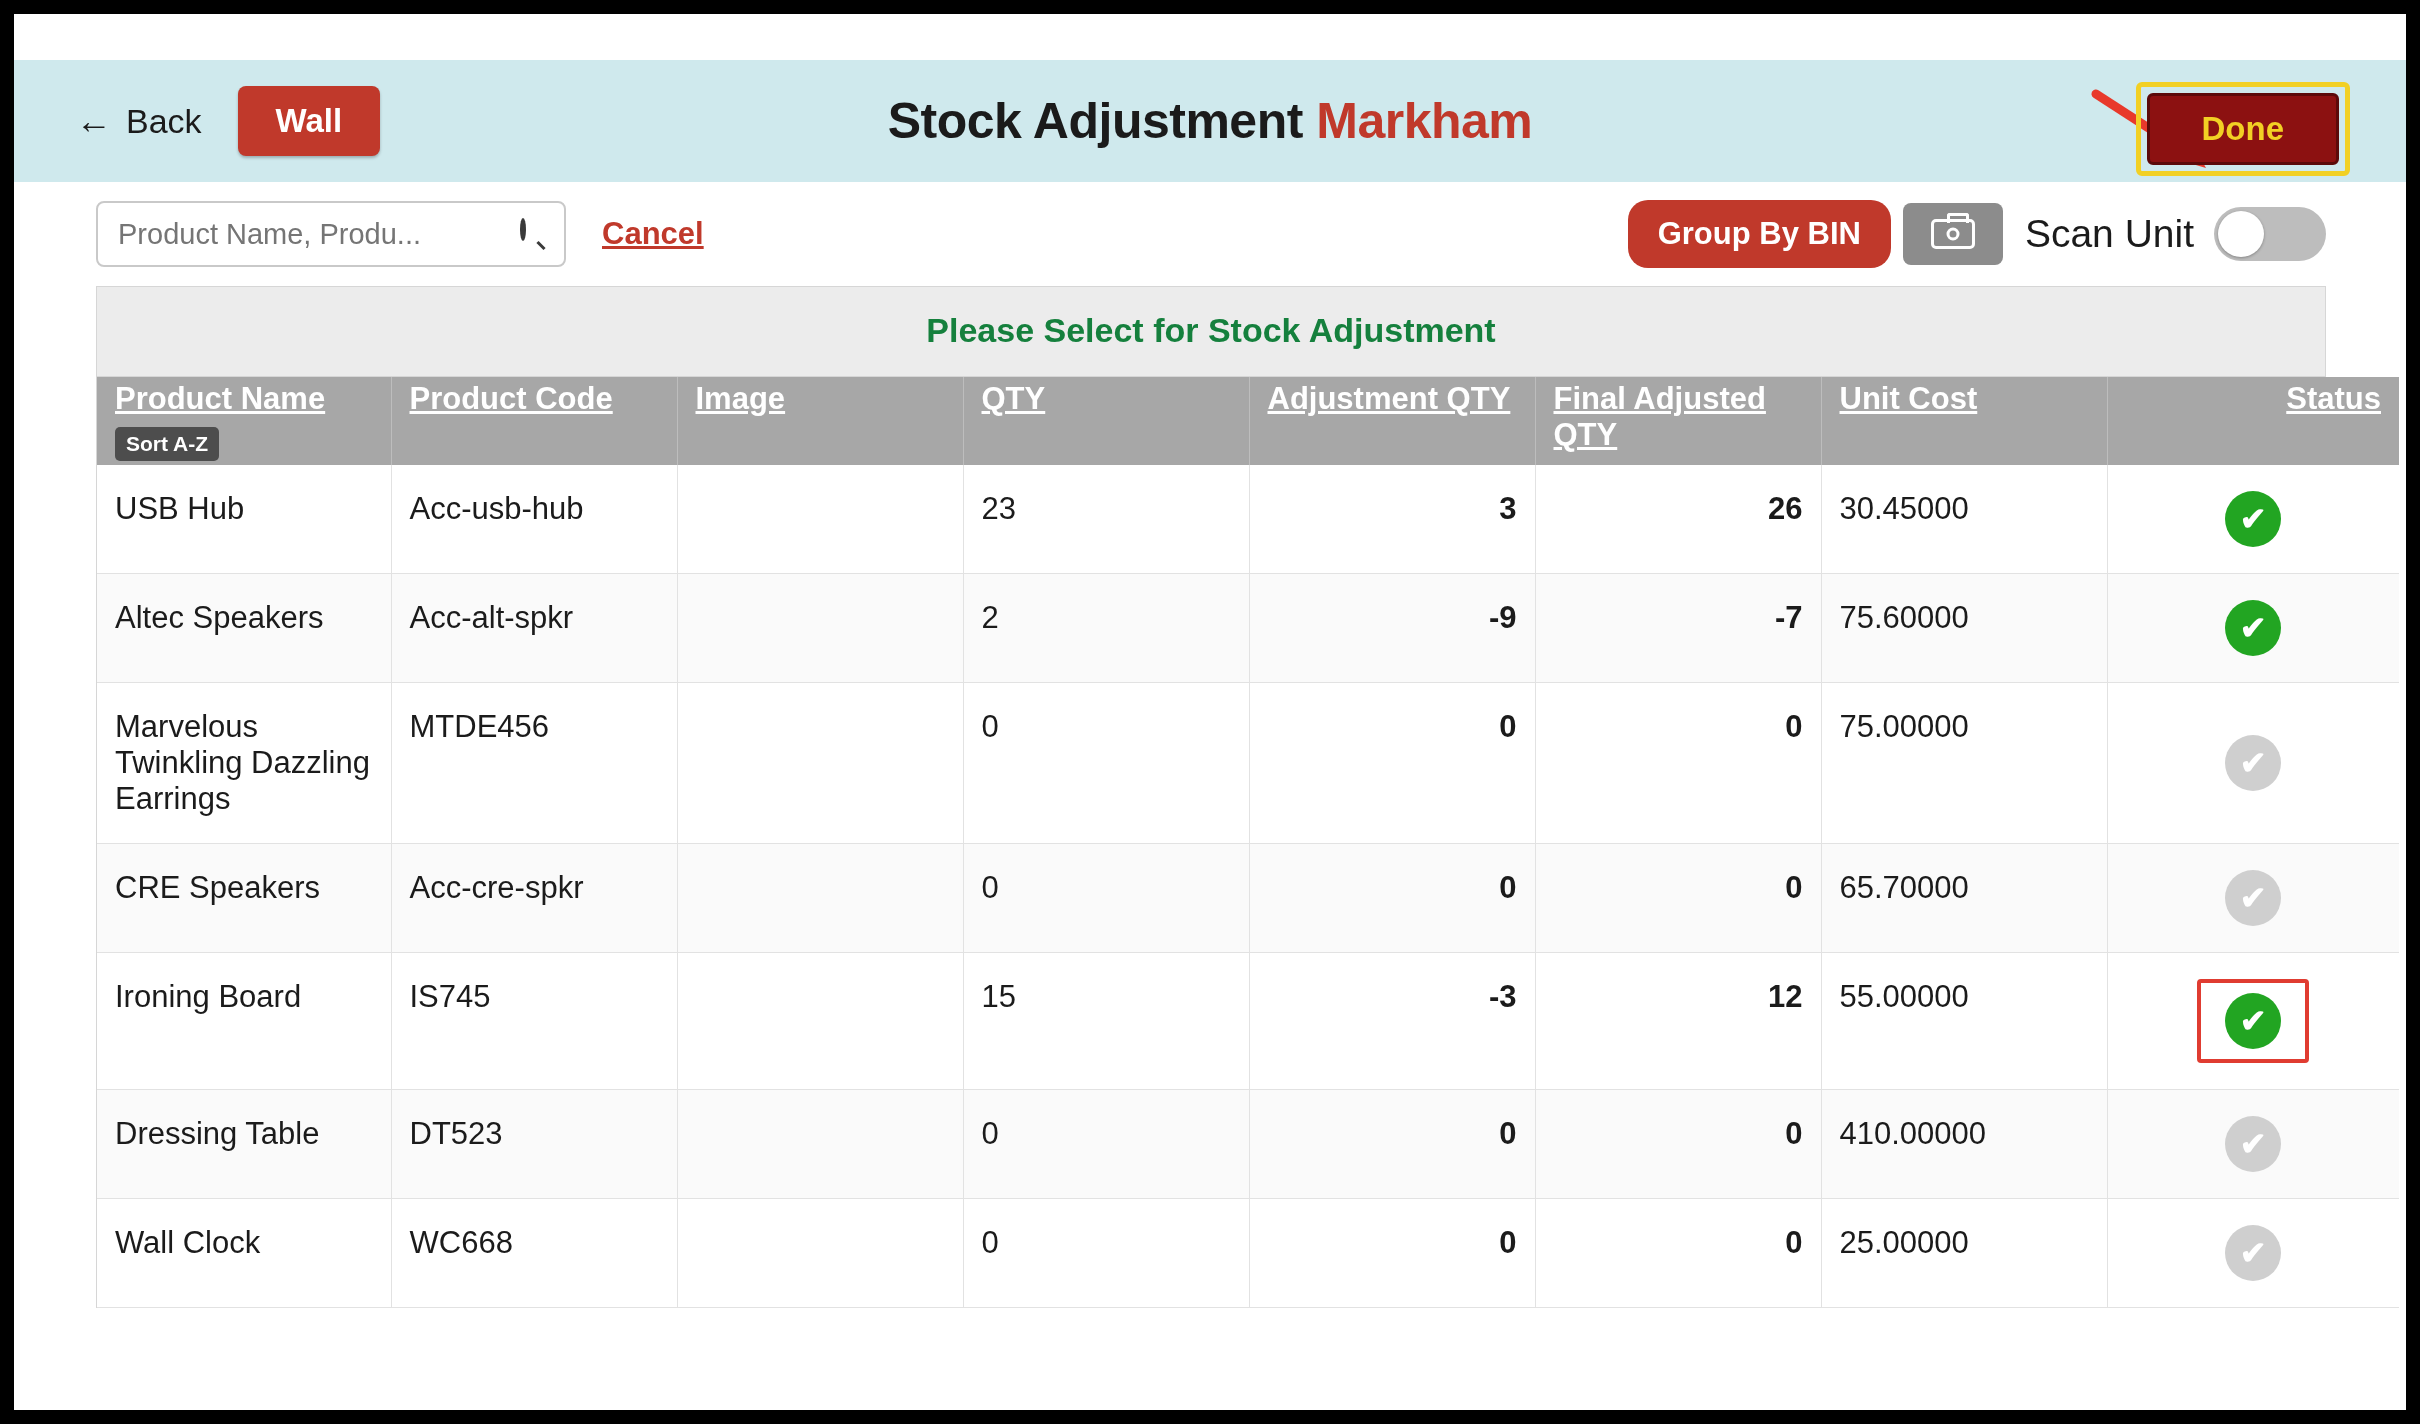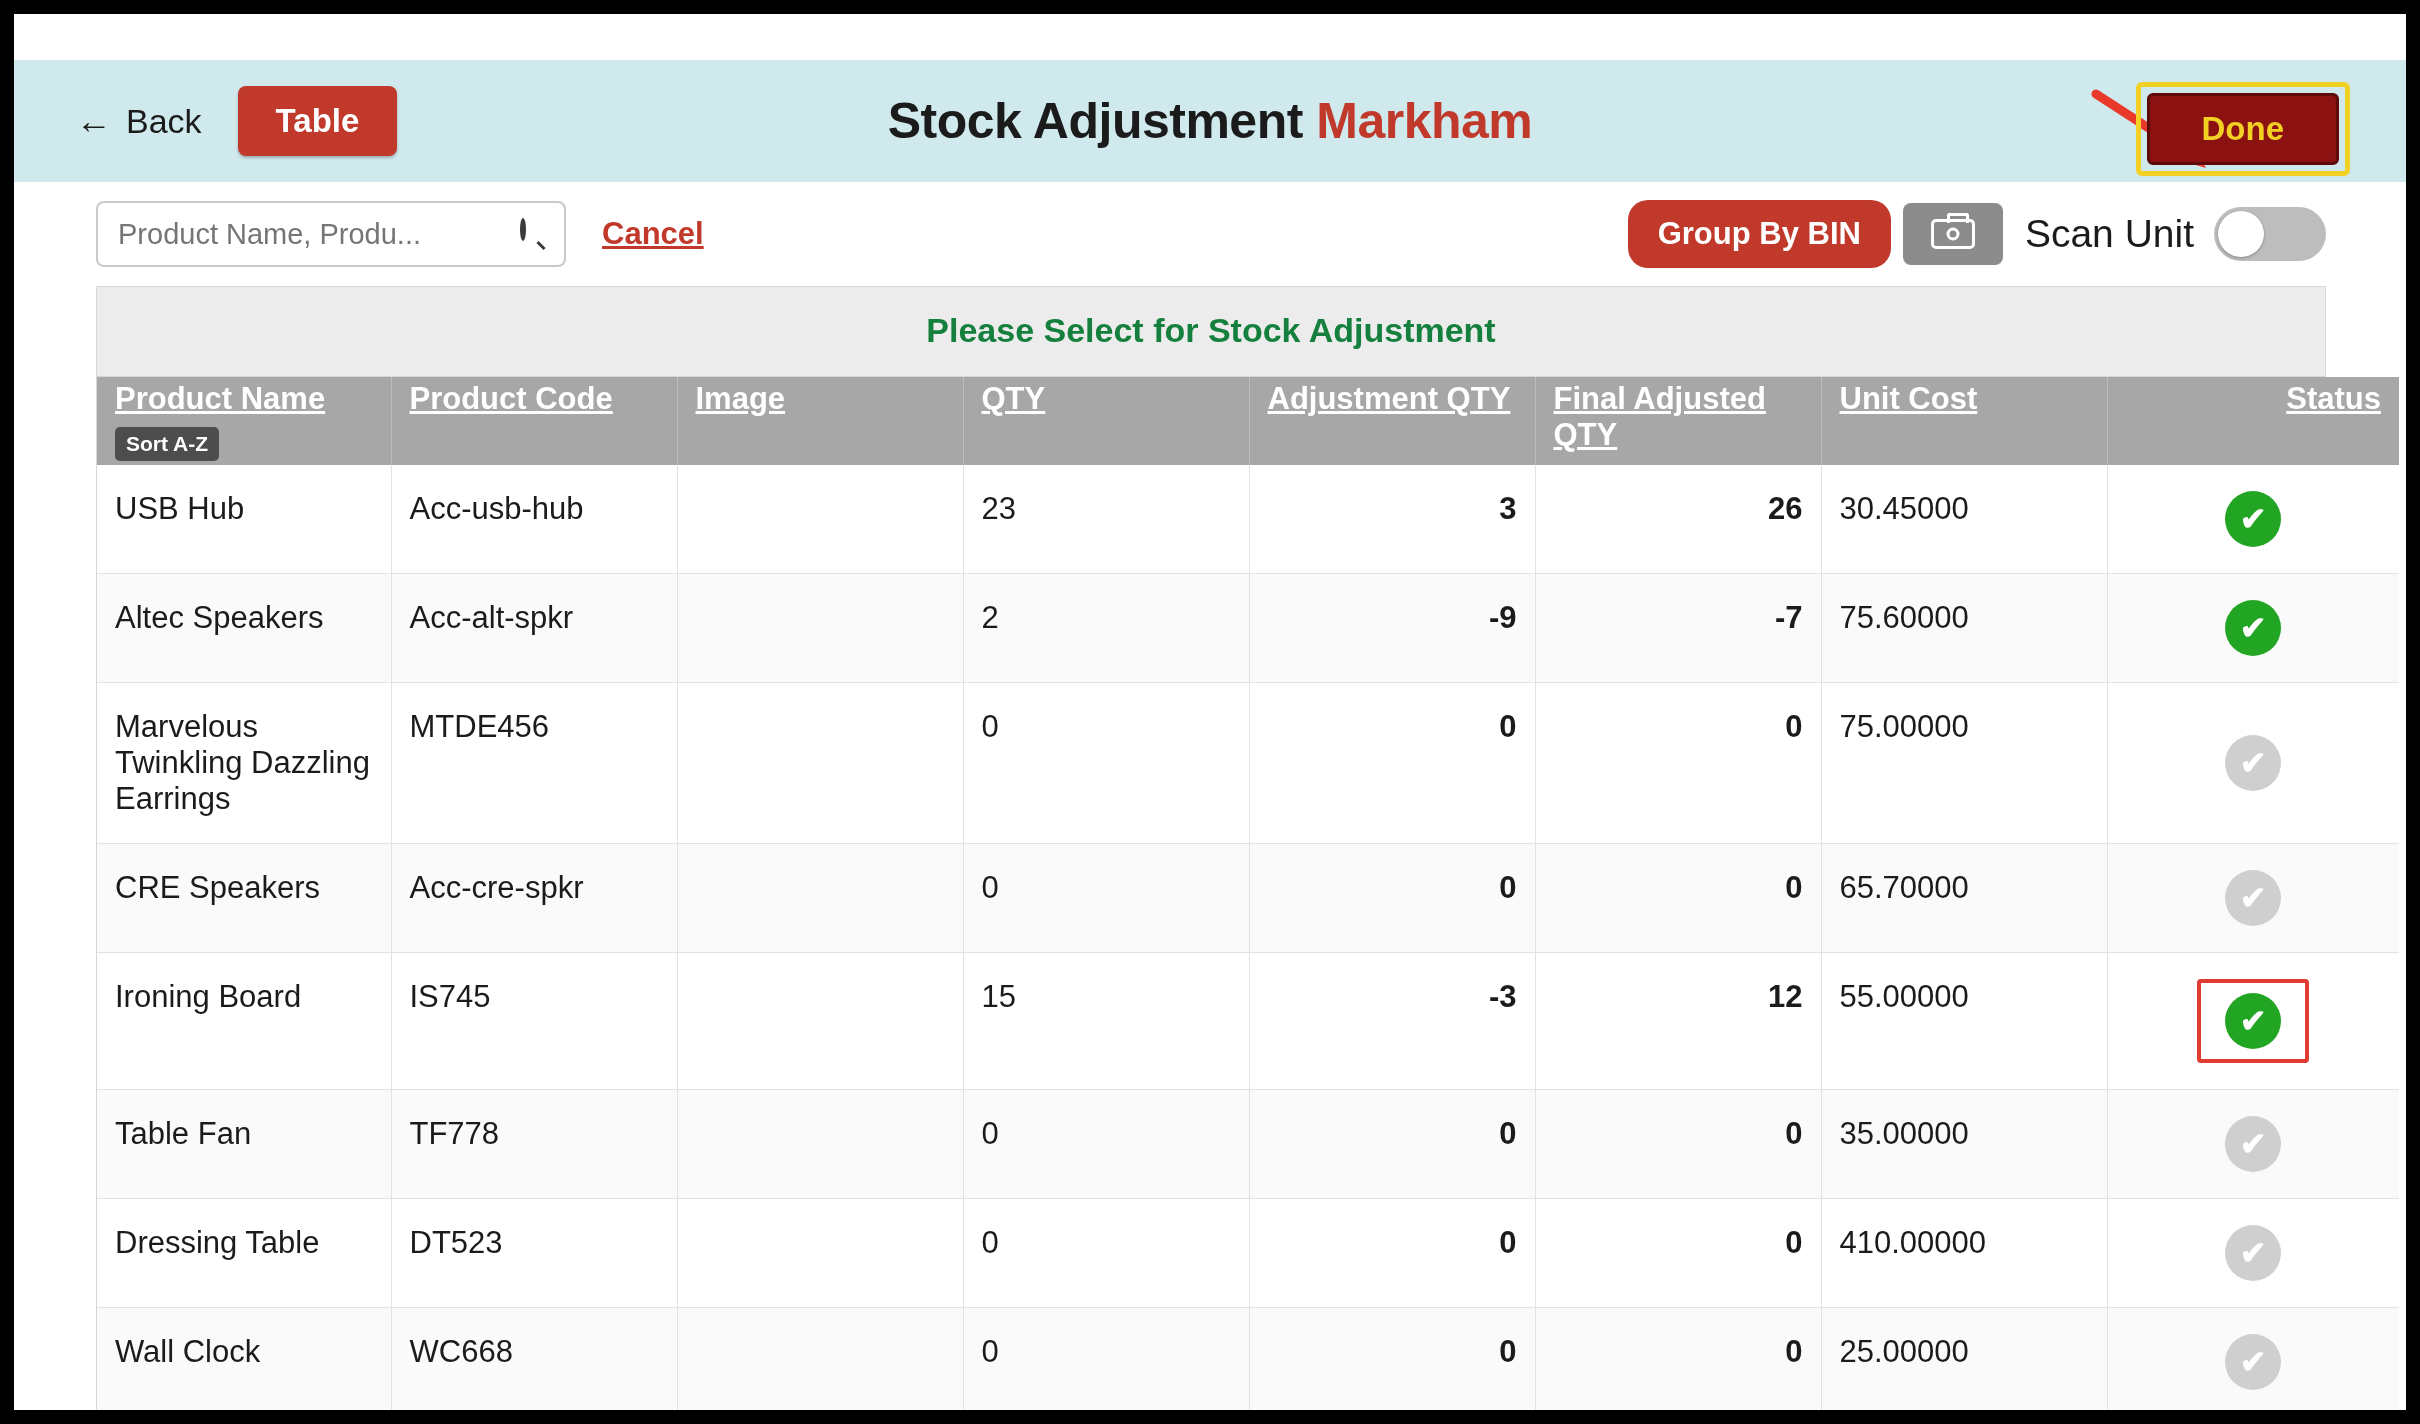--- a/index.html
+++ b/index.html
@@ -298,21 +298,21 @@
 
   <div id="app">
 
     <div class="white-strip"></div>
 
     <div class="header">
       <div class="back-btn">
         <span class="back-arrow">←</span>
         <span>Back</span>
       </div>
-      <button class="home-btn">Table</button>
+      <button class="home-btn">Wall</button>
 
       <div class="header-title">
         <span>Stock Adjustment</span>
         <span class="loc">Markham</span>
       </div>
 
       <svg class="arrow-svg" width="150" height="90">
         <line x1="10" y1="6" x2="112" y2="72" stroke="#e8392b" stroke-width="9" stroke-linecap="round"></line>
         <polygon points="120,80 86,70 104,52" fill="#e8392b"></polygon>
       </svg>
@@ -418,30 +418,20 @@
               <td>Ironing Board</td>
               <td>IS745</td>
               <td></td>
               <td>15</td>
               <td class="right">-3</td>
               <td class="right">12</td>
               <td>55.00000</td>
               <td class="status-c"><span class="status-cell-highlight"><span class="check on">✔</span></span></td>
             </tr>
             <tr>
-              <td>Table Fan</td>
-              <td>TF778</td>
-              <td></td>
-              <td>0</td>
-              <td class="right">0</td>
-              <td class="right">0</td>
-              <td>35.00000</td>
-              <td class="status-c"><span class="check off">✔</span></td>
-            </tr>
-            <tr>
               <td>Dressing Table</td>
               <td>DT523</td>
               <td></td>
               <td>0</td>
               <td class="right">0</td>
               <td class="right">0</td>
               <td>410.00000</td>
               <td class="status-c"><span class="check off">✔</span></td>
             </tr>
             <tr>

